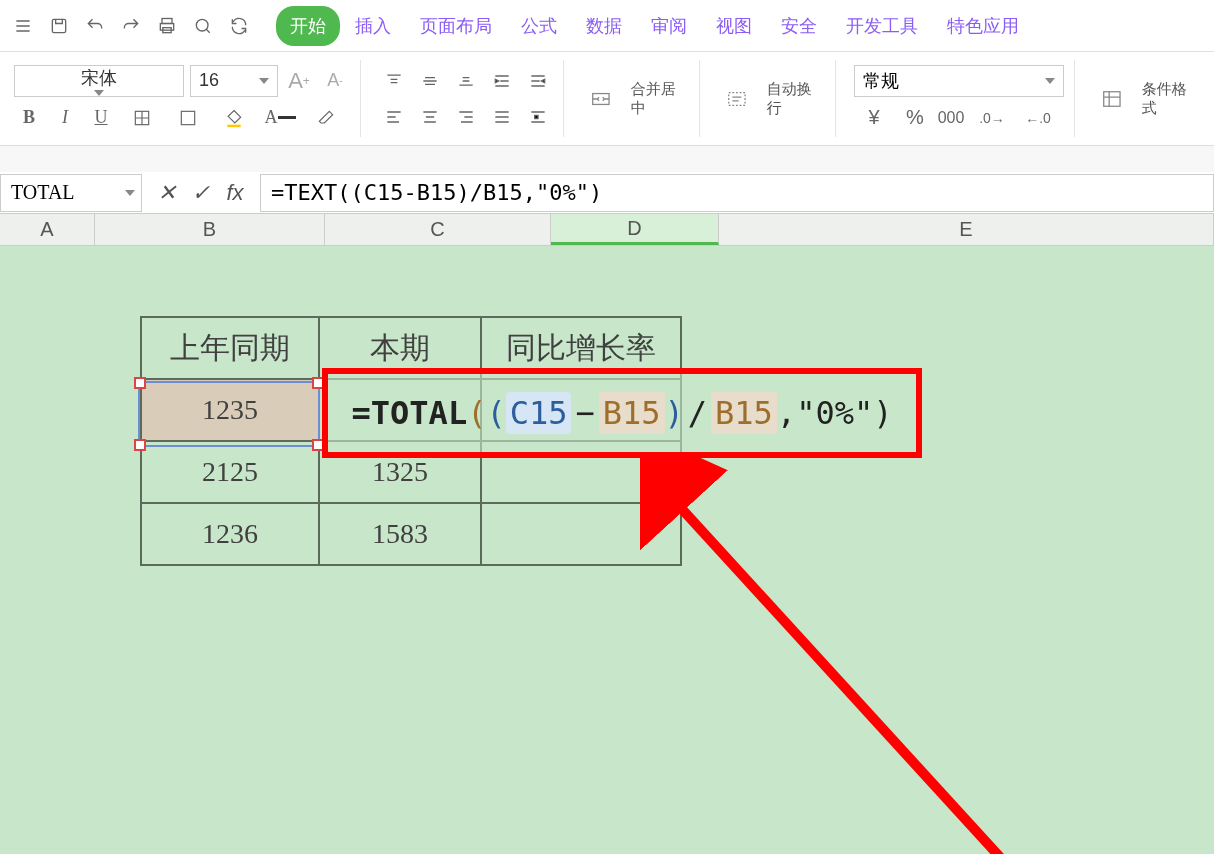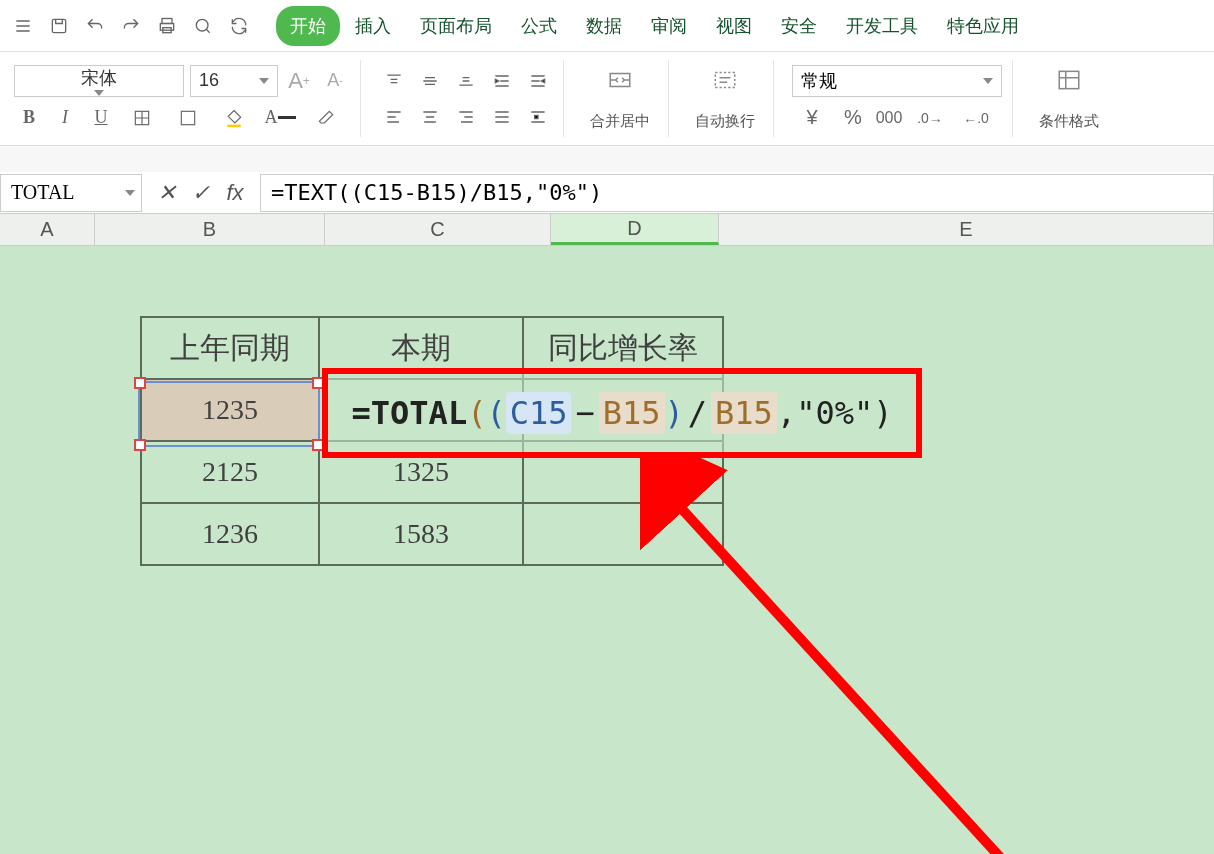--- a/index.html
+++ b/index.html
@@ -39,21 +39,21 @@
   .menu-icon-btn svg { width: 20px; height: 20px; }
   .menu-tabs {
     display: flex;
     gap: 1px;
     align-items: center;
     margin-left: 10px;
   }
   .menu-tab {
     padding: 8px 14px;
     font-size: 18px;
-    color: #14532d;
+    color: #8b5cf6;
     cursor: pointer;
     border-radius: 18px;
   }
   .menu-tab.active {
     background: #4fb84f;
     color: #fff;
   }
   
   .ribbon {
     display: flex;
@@ -91,21 +91,21 @@
     align-items: center;
     justify-content: center;
     color: #666;
     font-size: 18px;
     border-radius: 3px;
   }
   .ribbon-btn svg { width: 20px; height: 20px; }
   .ribbon-btn.wide { width: 40px; }
   .ribbon-vert-btn {
     display: flex;
-    flex-direction: column;
+    flex-direction: row;
     align-items: center;
     justify-content: center;
     gap: 19px;
     padding: 0 8px;
     font-size: 15px;
     color: #555;
   }
   .ribbon-vert-btn svg { width: 26px; height: 26px; }
   .number-format {
     border: 1px solid #ccc;
@@ -202,21 +202,21 @@
   }
   .data-table td {
     border: 2px solid #5a6b5a;
     text-align: center;
     font-size: 28px;
     height: 62px;
     vertical-align: middle;
     color: #404040;
   }
   .data-table .col1 { width: 178px; }
-  .data-table .col2 { width: 204px; margin-top: 43px; }
+  .data-table .col2 { width: 162px; margin-top: 43px; }
   .data-table .col3 { width: 200px; }
   .data-table .header-row td { font-size: 30px; }
   
   .editing-cell-marker {
     position: absolute;
     left: 138px;
     top: 135px;
     width: 182px;
     height: 66px;
     border: 2px solid #6c8ed4;

